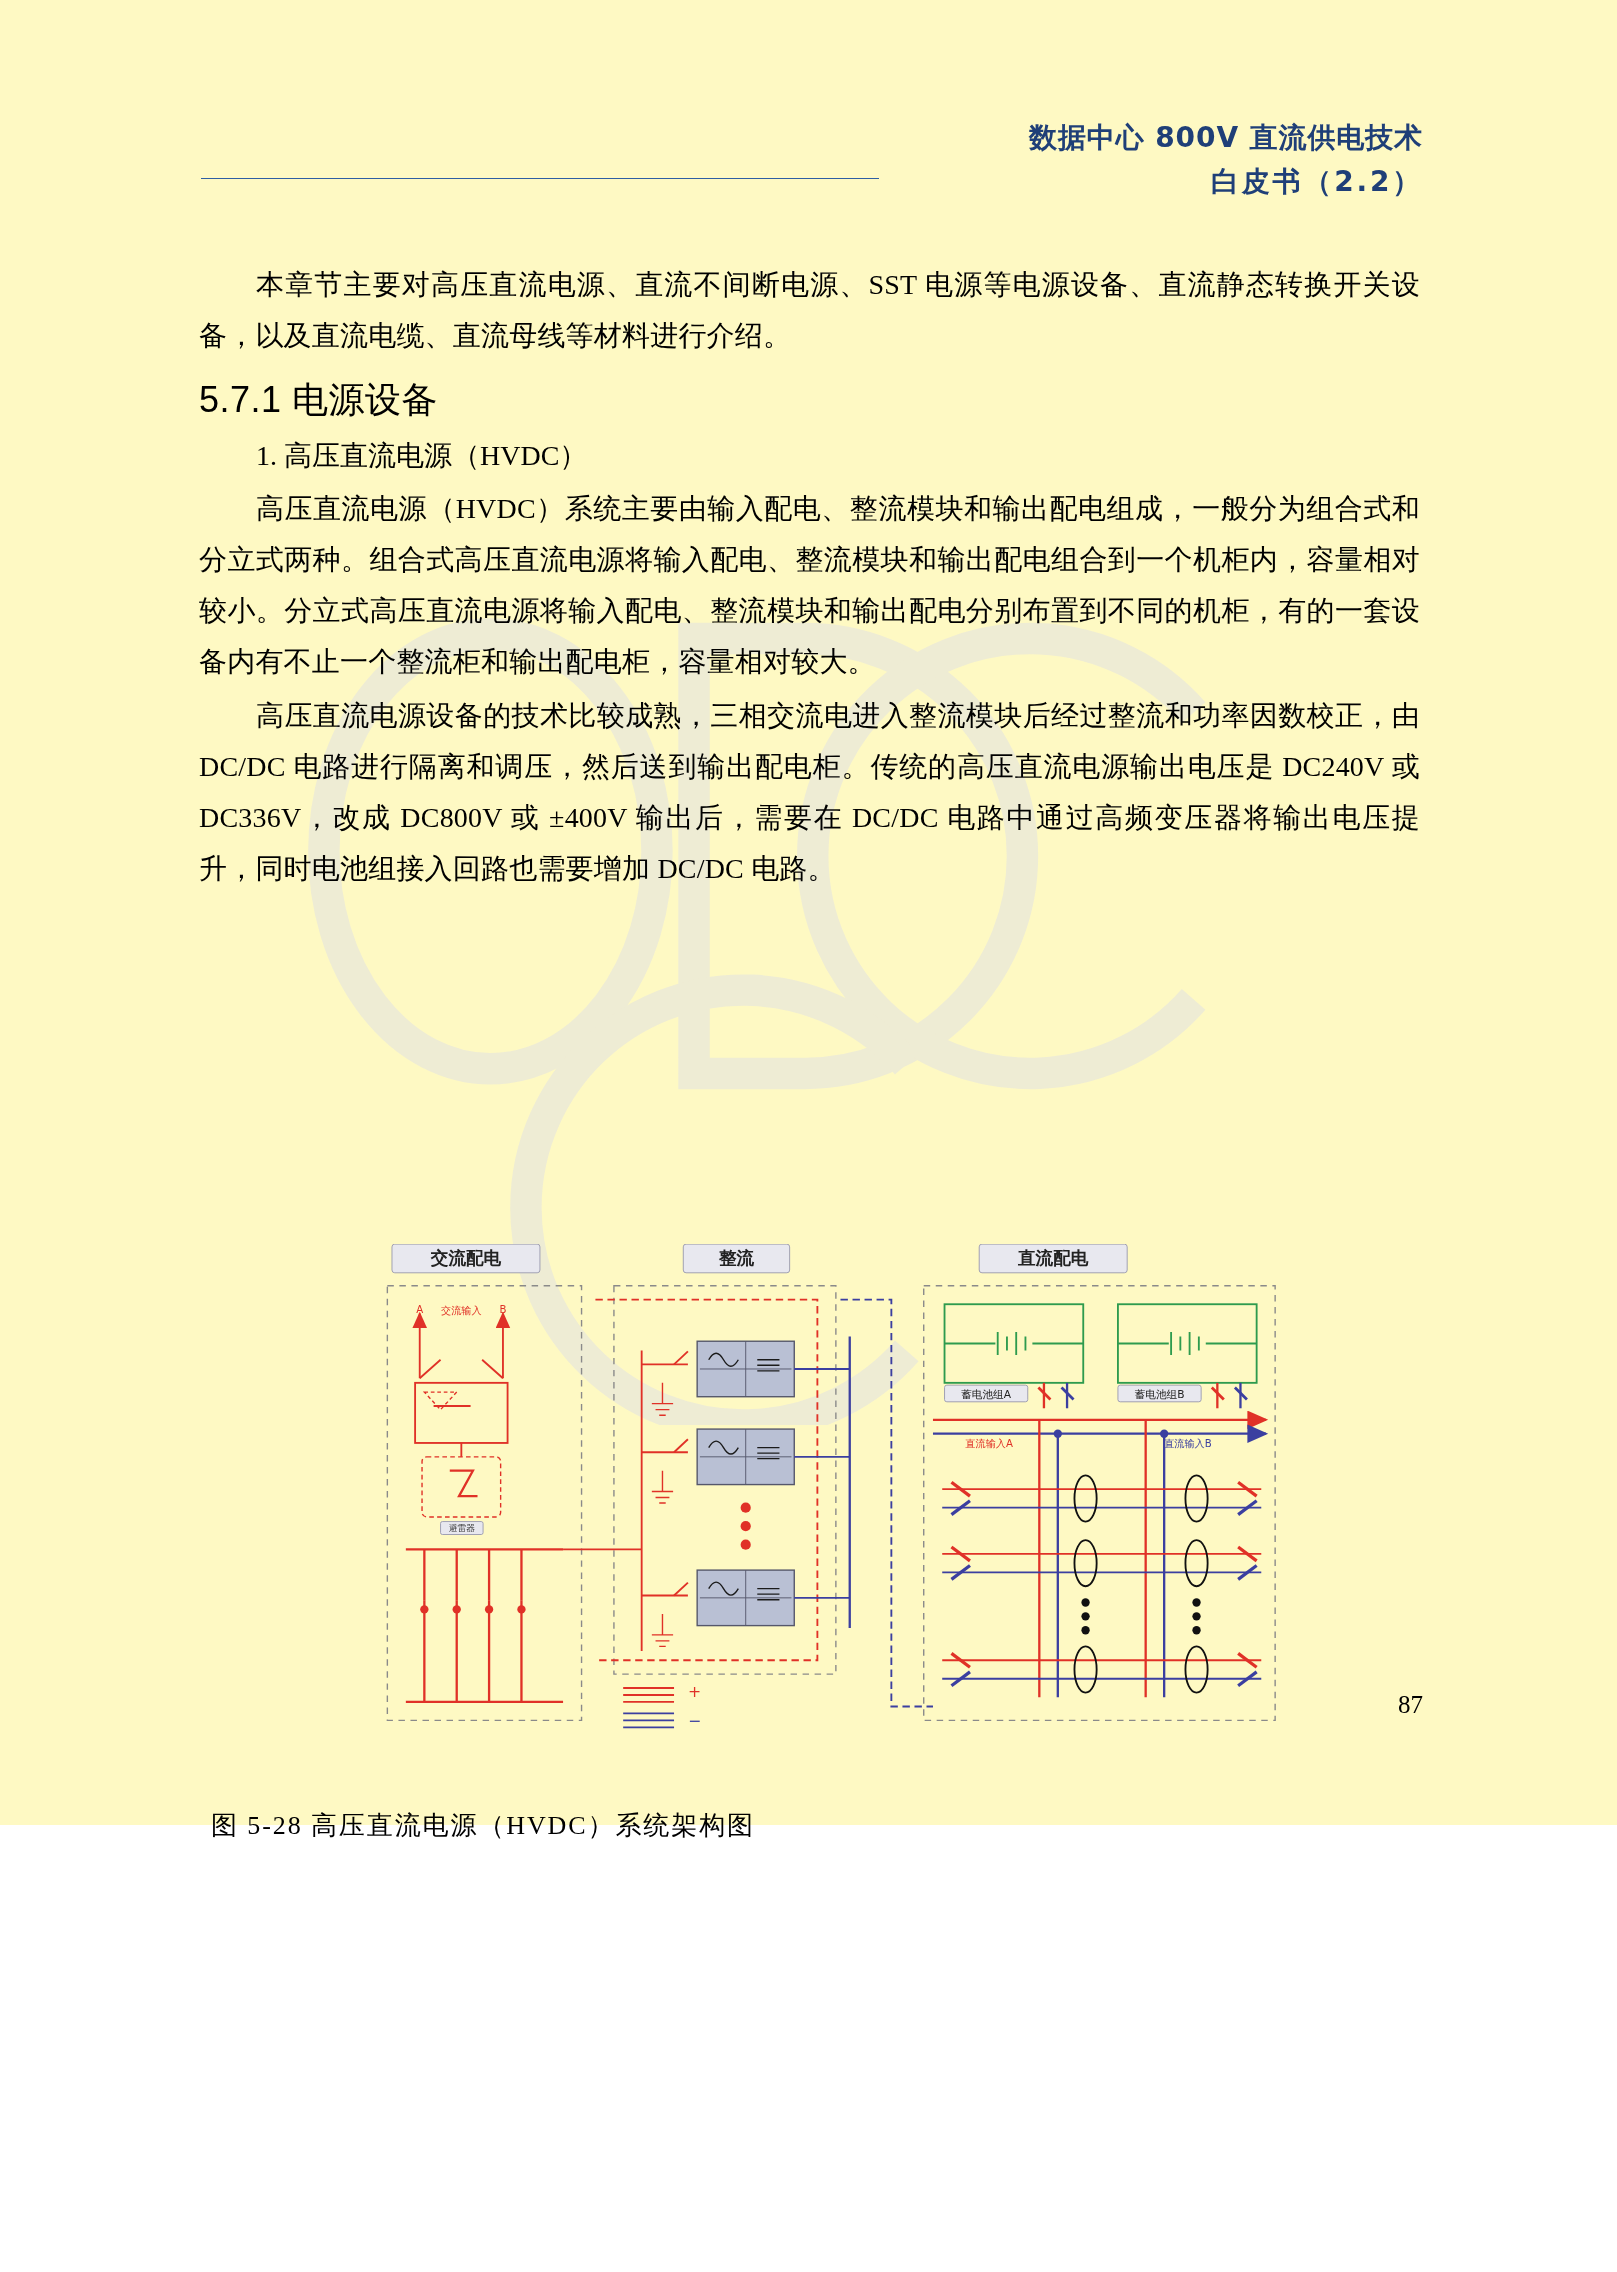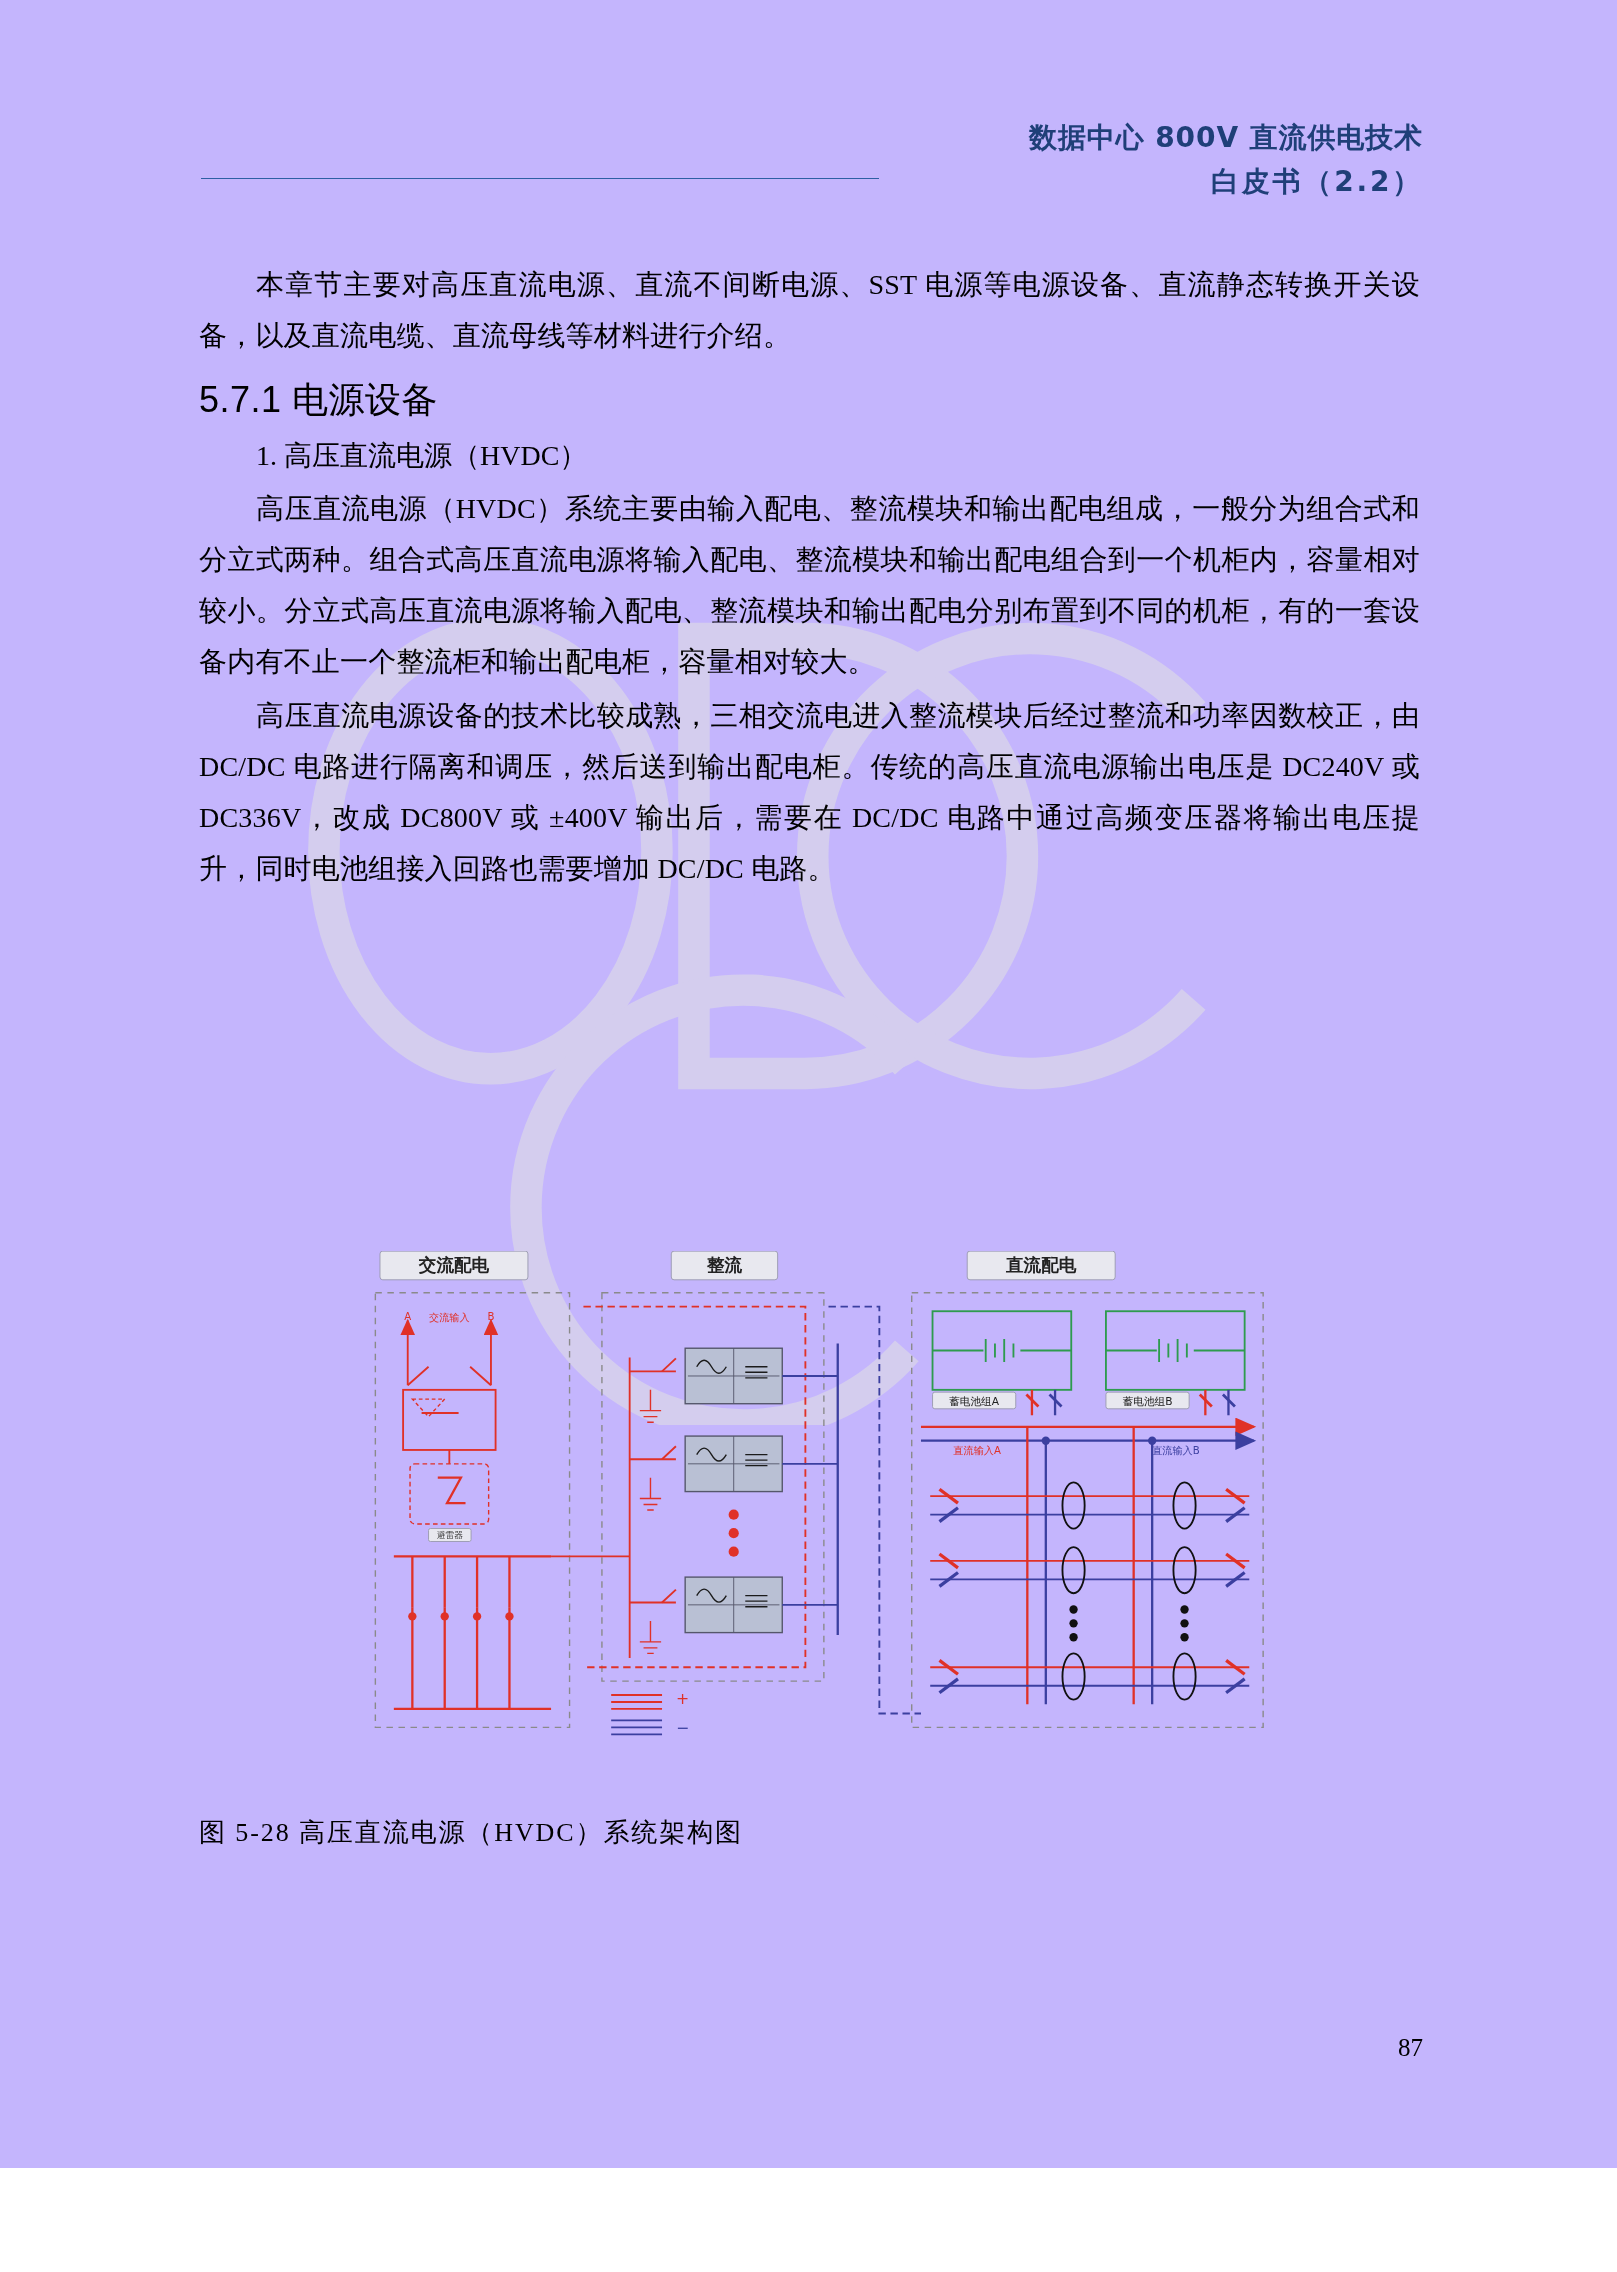--- a/index.html
+++ b/index.html
@@ -13,22 +13,22 @@
     font-family: "Liberation Serif", serif;
     color: #000000;
     position: relative;
     overflow: hidden;
   }
 
   .page {
     position: absolute;
     inset: 0;
     width: 1617px;
-    height: 2168px;
-    background: #c4b5fd;
+    height: 1825px;
+    background: #fef9c3;
   }
 
   
   .watermark {
     position: absolute;
     left: 259px;
     top: 546px;
     width: 1018px;
     height: 879px;
     pointer-events: none;
@@ -102,25 +102,24 @@
   p.list-item {
     margin: 4.6px 0 2.8px 0;
     text-indent: 57px;
     font-size: 28px;
     line-height: 49px;
   }
 
   
   .figure-wrap {
     position: absolute;
-    left: 199px;
+    left: 211px;
     top: 1244px;
     width: 1221px;
     z-index: 1;
-    margin-top: 7px;
   }
   .figure-box {
     position: relative;
     width: 1008px;
     height: 532px;
     margin: 0 auto;
   }
   .fig-caption {
     margin-top: 32px;
     text-align: left;

